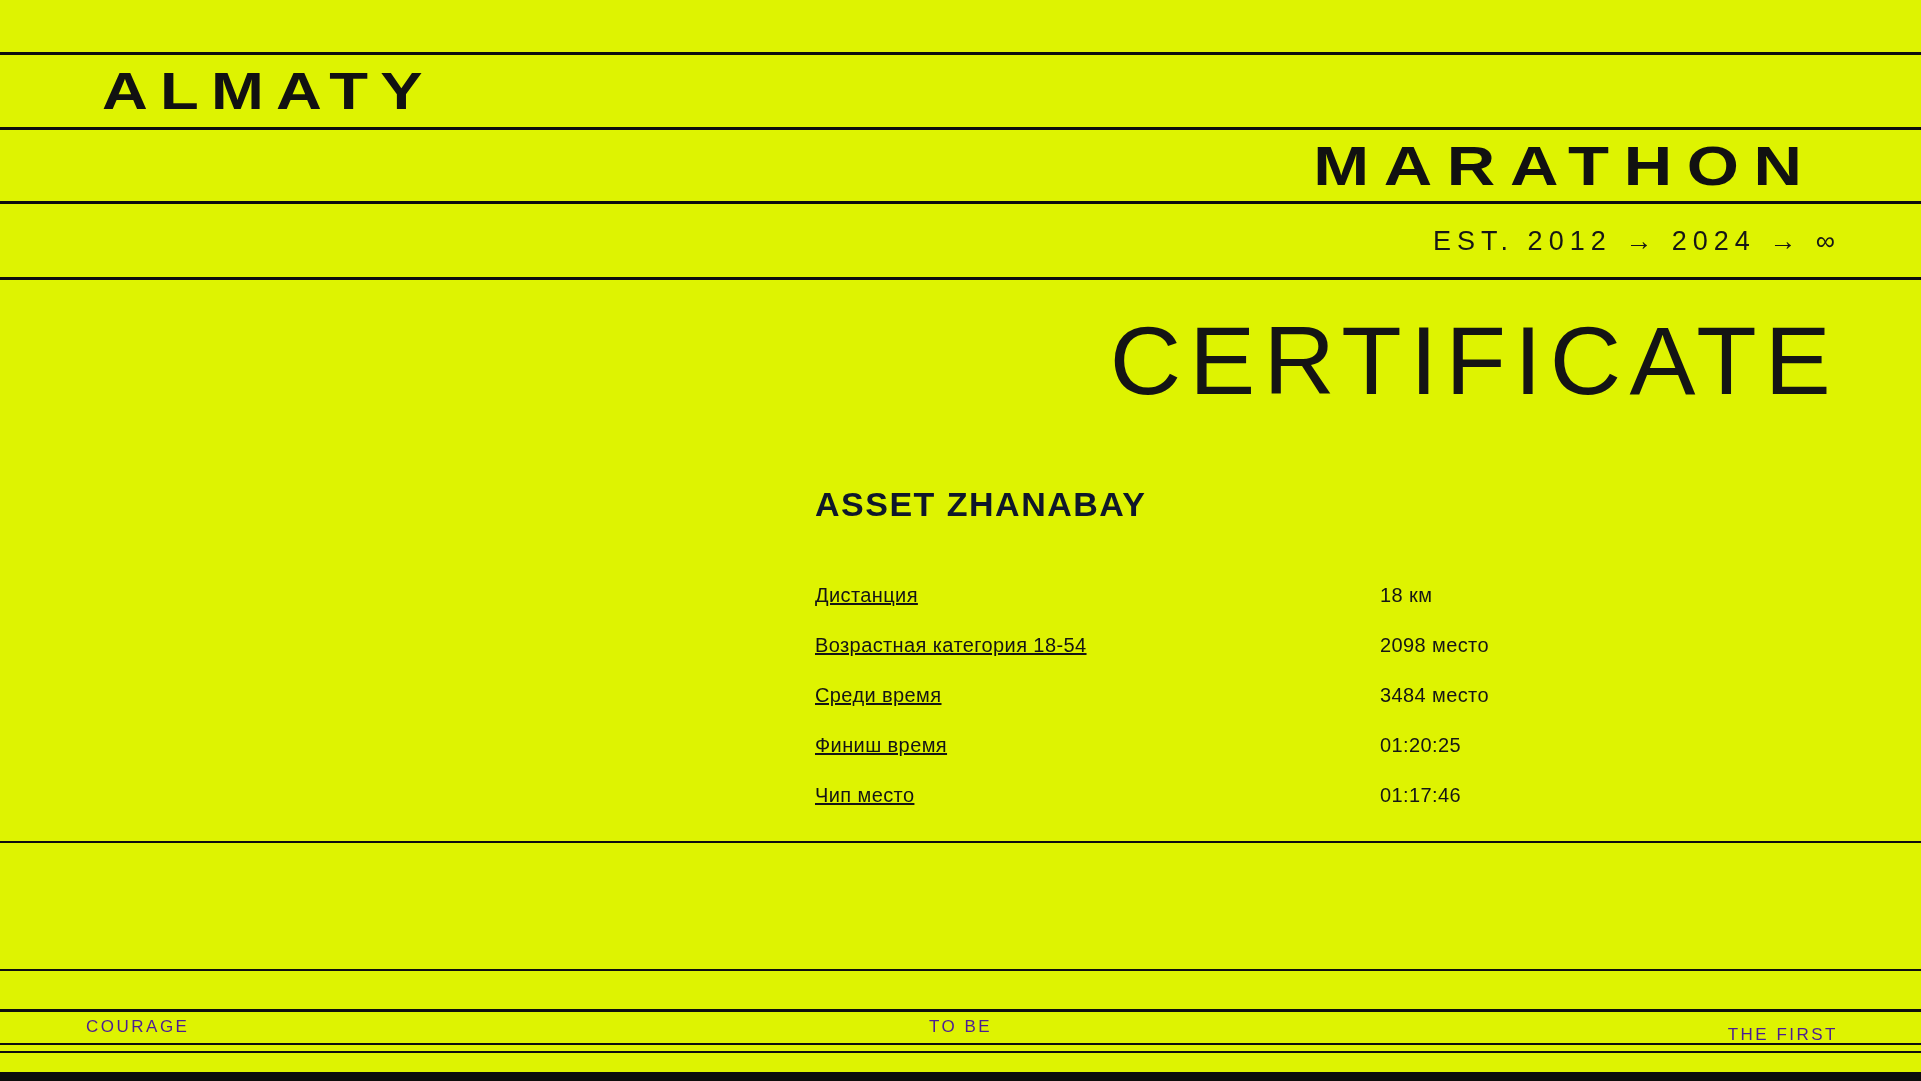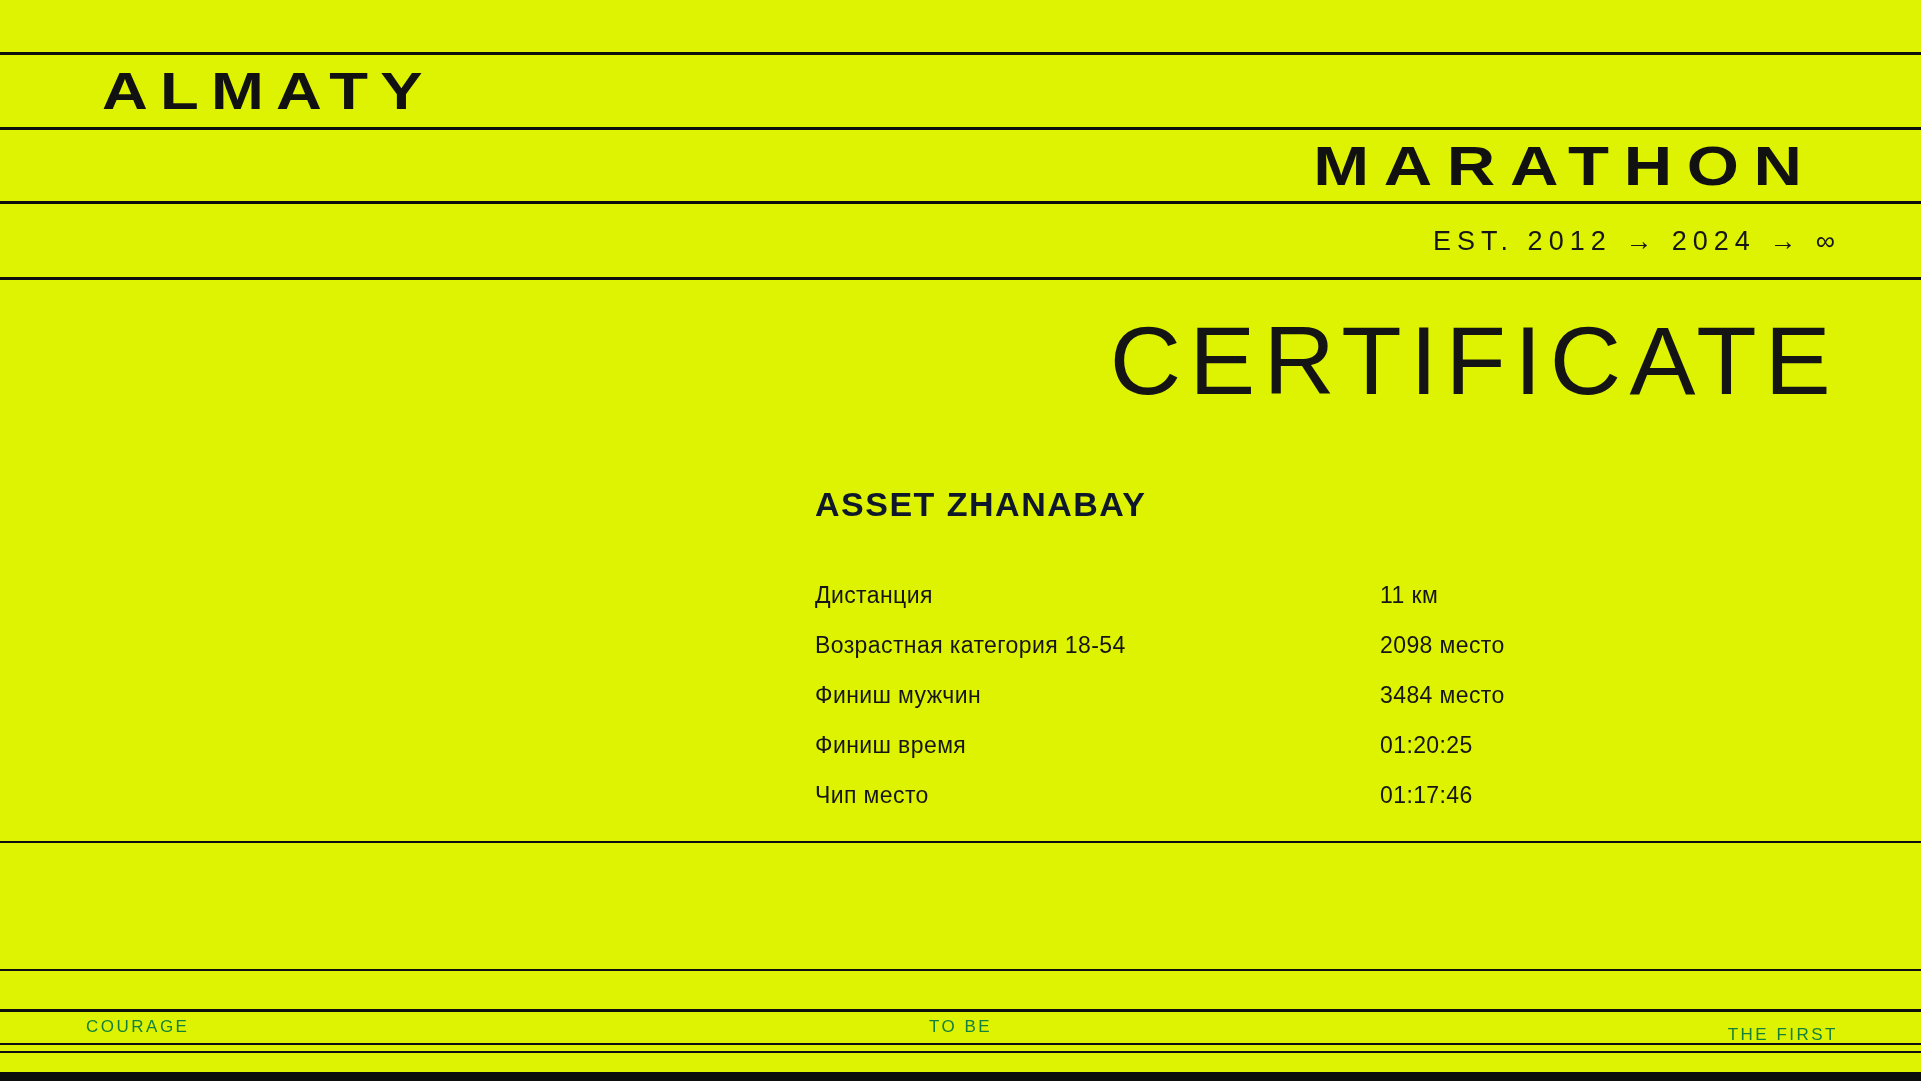--- a/index.html
+++ b/index.html
@@ -29,27 +29,27 @@
     font-size:97px;font-weight:normal;letter-spacing:8px;line-height:1;
     color:#141414;white-space:nowrap;
     transform:scaleX(1.02);transform-origin:right center;
   }
   .recipient{
     position:absolute;left:815px;top:487px;
     font-size:34px;font-weight:bold;letter-spacing:1.5px;line-height:34px;
     color:#0f172a;white-space:nowrap;
   }
   .results{position:absolute;left:815px;top:570px;width:1030px;}
-  .rrow{position:relative;height:50px;line-height:50px;font-size:23px;letter-spacing:0.4px;color:#151515;}
+  .rrow{position:relative;height:50px;line-height:50px;font-size:20px;letter-spacing:0.4px;color:#151515;text-decoration:underline;}
   .rrow .val{position:absolute;left:565px;top:0;}
   .sponsor-band{position:absolute;left:0;top:843px;width:100%;height:126px;}
   .motto-band{
     position:absolute;left:0;top:1012px;width:100%;height:30px;
     display:flex;align-items:center;box-sizing:border-box;padding:0 83px 0 86px;
-    font-size:17px;letter-spacing:2.5px;color:#15803d;
+    font-size:17px;letter-spacing:2.5px;color:#4c1d95;
   }
   .motto-center{position:absolute;left:50%;transform:translateX(-50%);}
   .motto-right{margin-left:auto;margin-top:15px;}
   .bottom-bar{position:absolute;left:0;top:1072px;width:100%;height:9px;background:#0c0c0c;}
 </style>
 </head>
 <body>
 
 <div class="page">
 
@@ -75,28 +75,28 @@
     <span class="est-line">EST. 2012 → 2024 → ∞</span>
   </div>
 
   <div class="cert-title">CERTIFICATE</div>
 
   <div class="recipient">ASSET ZHANABAY</div>
 
   <div class="results">
     <div class="rrow">
       <span>Дистанция</span>
-      <span class="val">11 км</span>
+      <span class="val">18 км</span>
     </div>
     <div class="rrow">
       <span>Возрастная категория 18-54</span>
       <span class="val">2098 место</span>
     </div>
     <div class="rrow">
-      <span>Финиш мужчин</span>
+      <span>Среди время</span>
       <span class="val">3484 место</span>
     </div>
     <div class="rrow">
       <span>Финиш время</span>
       <span class="val">01:20:25</span>
     </div>
     <div class="rrow">
       <span>Чип место</span>
       <span class="val">01:17:46</span>
     </div>

